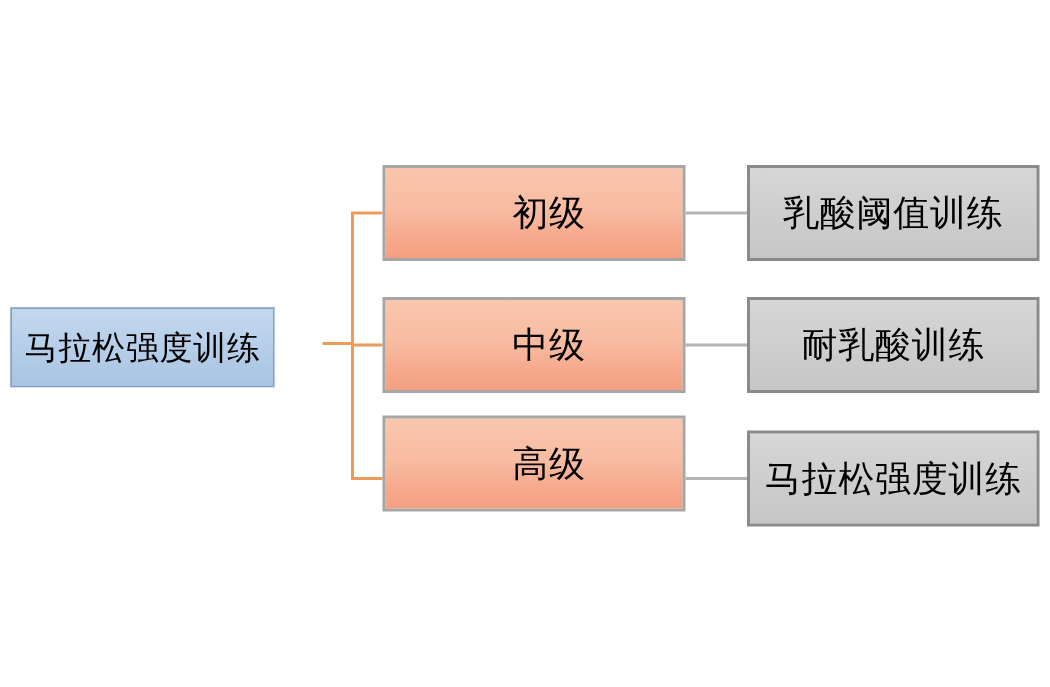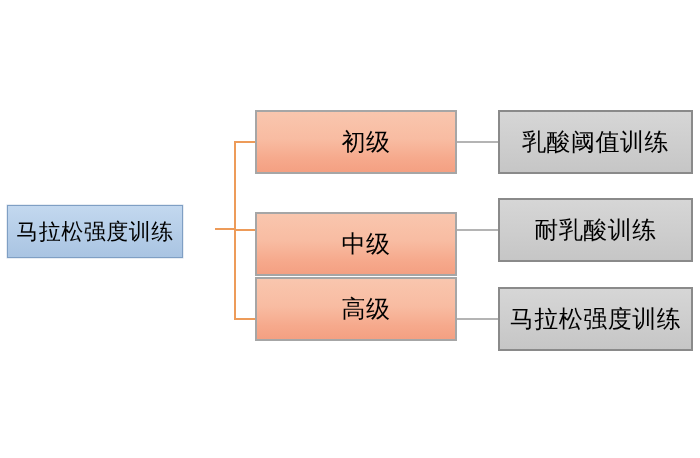--- a/index.html
+++ b/index.html
@@ -50,21 +50,21 @@
     left: 255px;
     width: 202px;
     height: 64px;
     border: 2px solid #a6a6a6;
     background: linear-gradient(to bottom, #f9c4ac 0%, #f8bda3 40%, #f6a display 70%, #f5a184 100%);
     background: linear-gradient(to bottom, #f9c6ae 0%, #f8bca2 45%, #f6a98c 78%, #f4a082 100%);
     font-size: 24px;
     padding-left: 20px;
   }
   .l1-a { top: 110px; }
-  .l1-b { top: 212px; }
+  .l1-b { top: 198px; }
   .l1-c { top: 277px; }
 
   
   .node-l2 {
     left: 498px;
     width: 195px;
     height: 64px;
     border: 2px solid #8a8a8a;
     background: linear-gradient(to bottom, #d6d6d6 0%, #cfcfcf 45%, #c6c6c6 100%);
     font-size: 24px;

